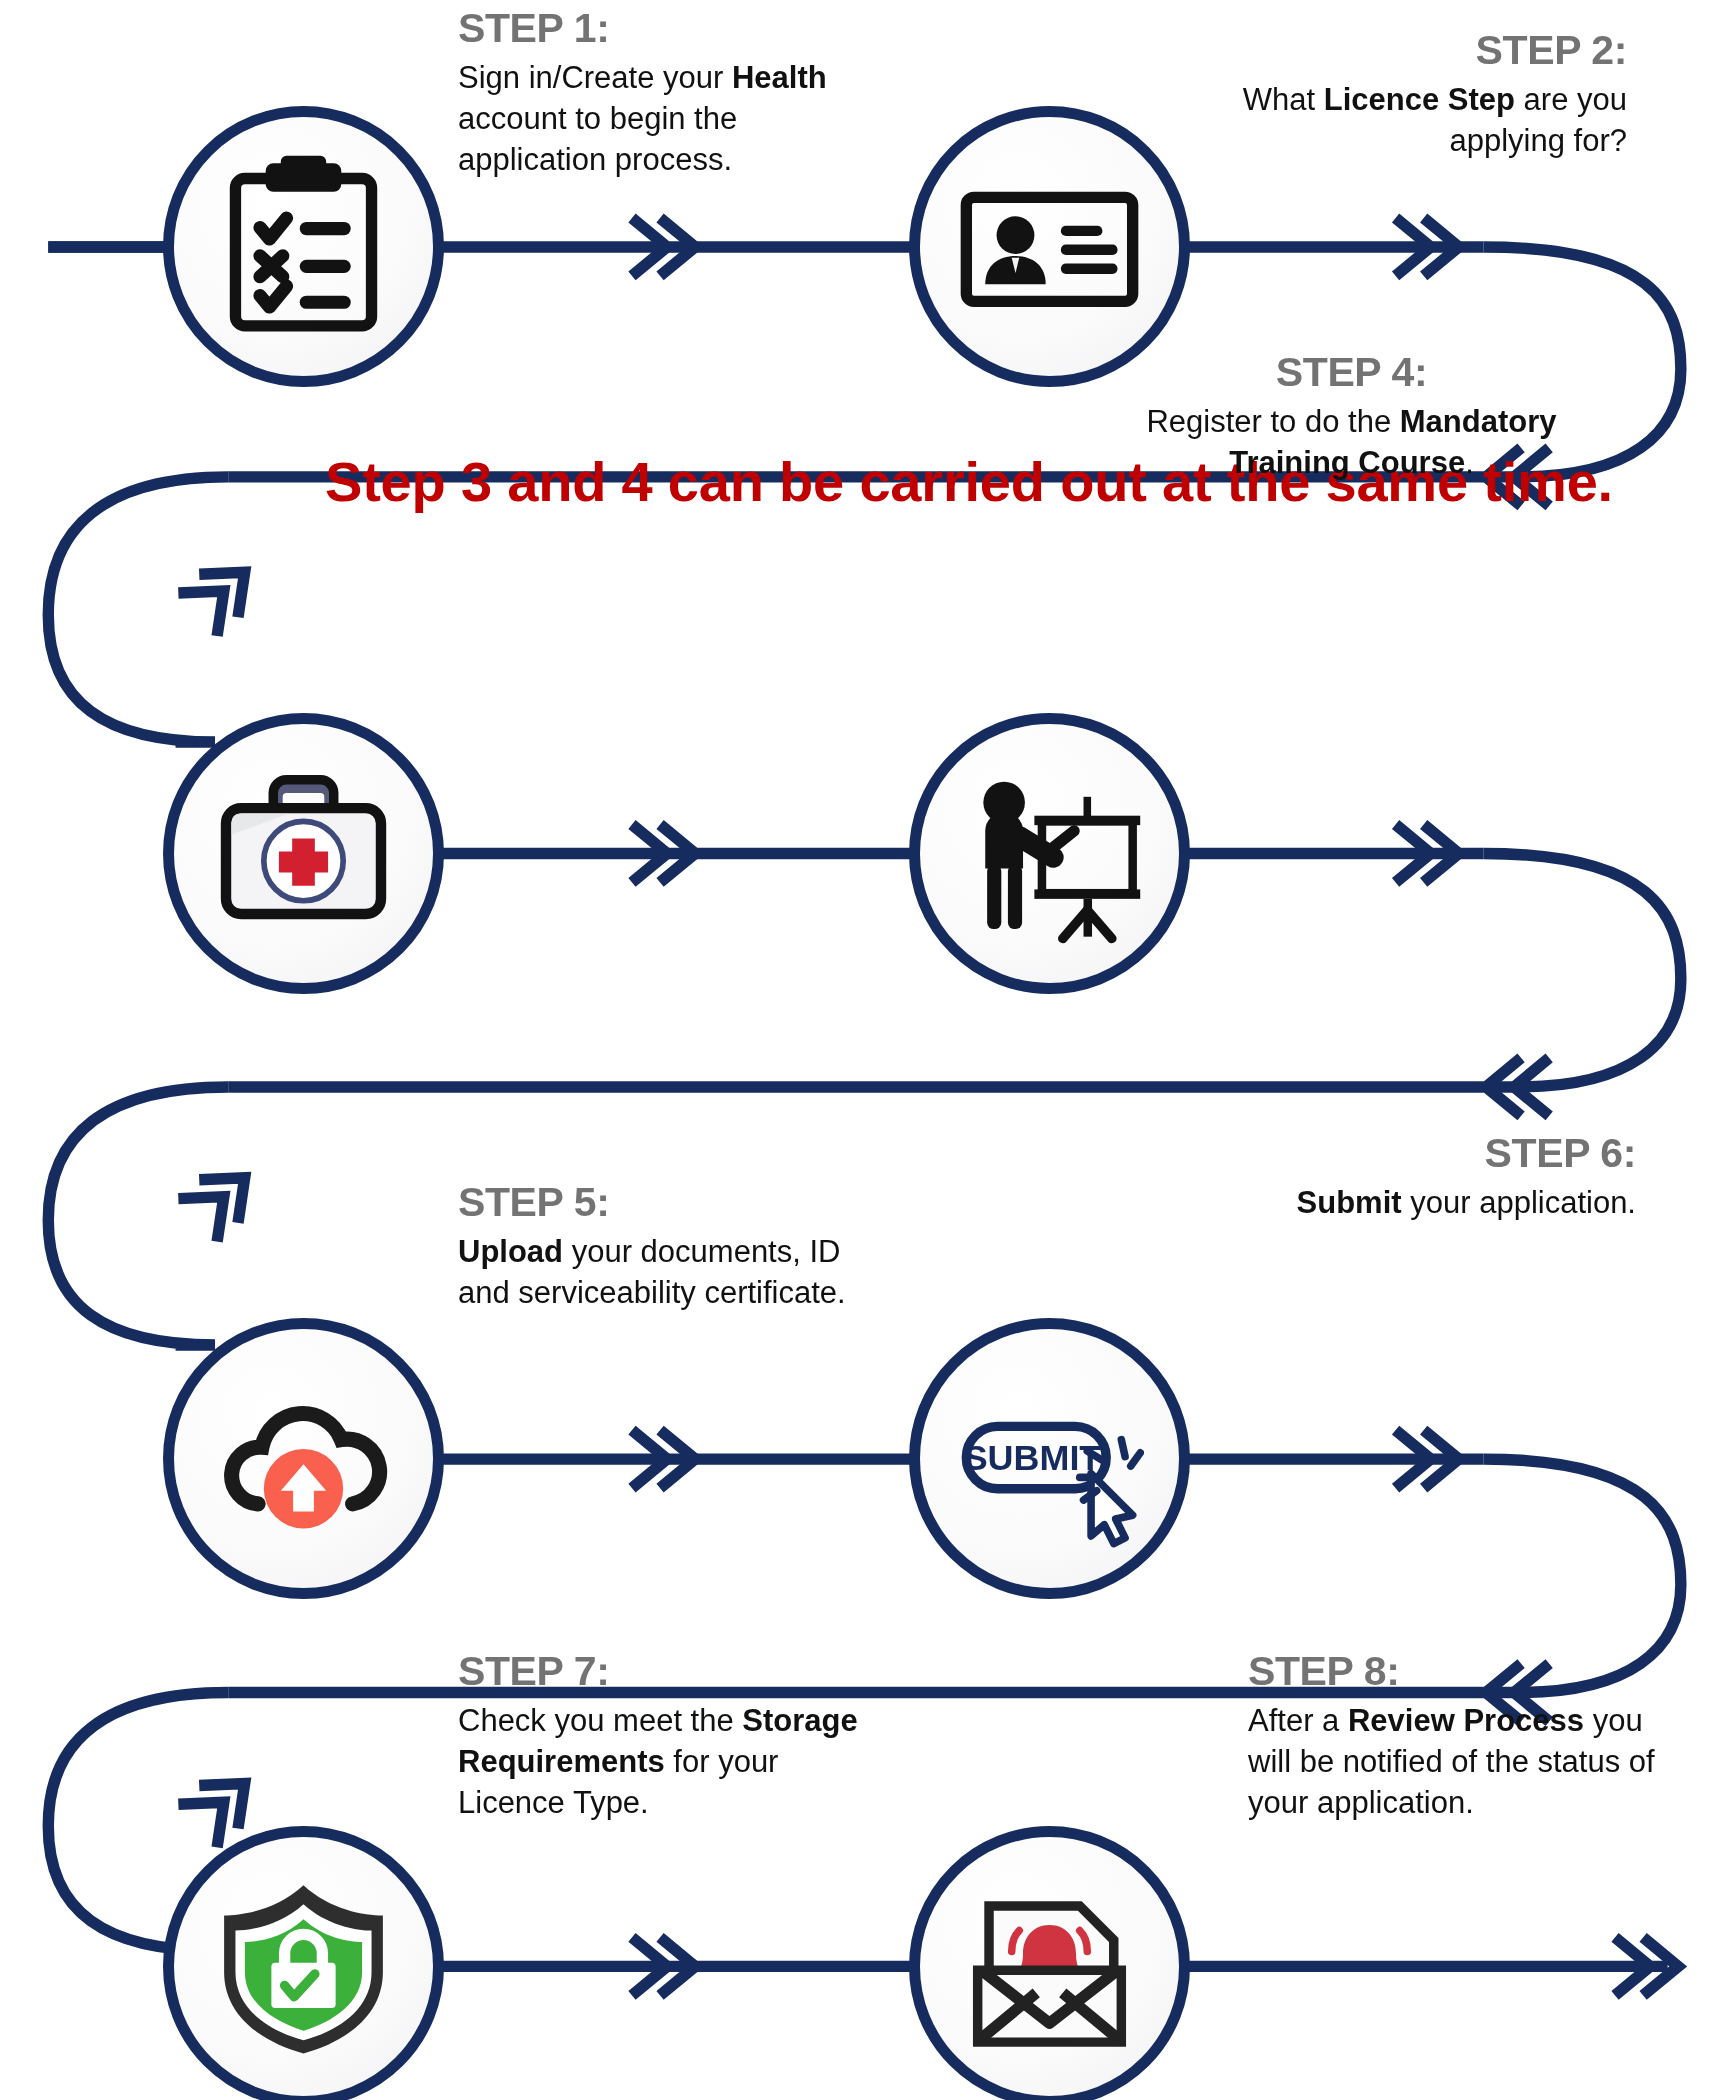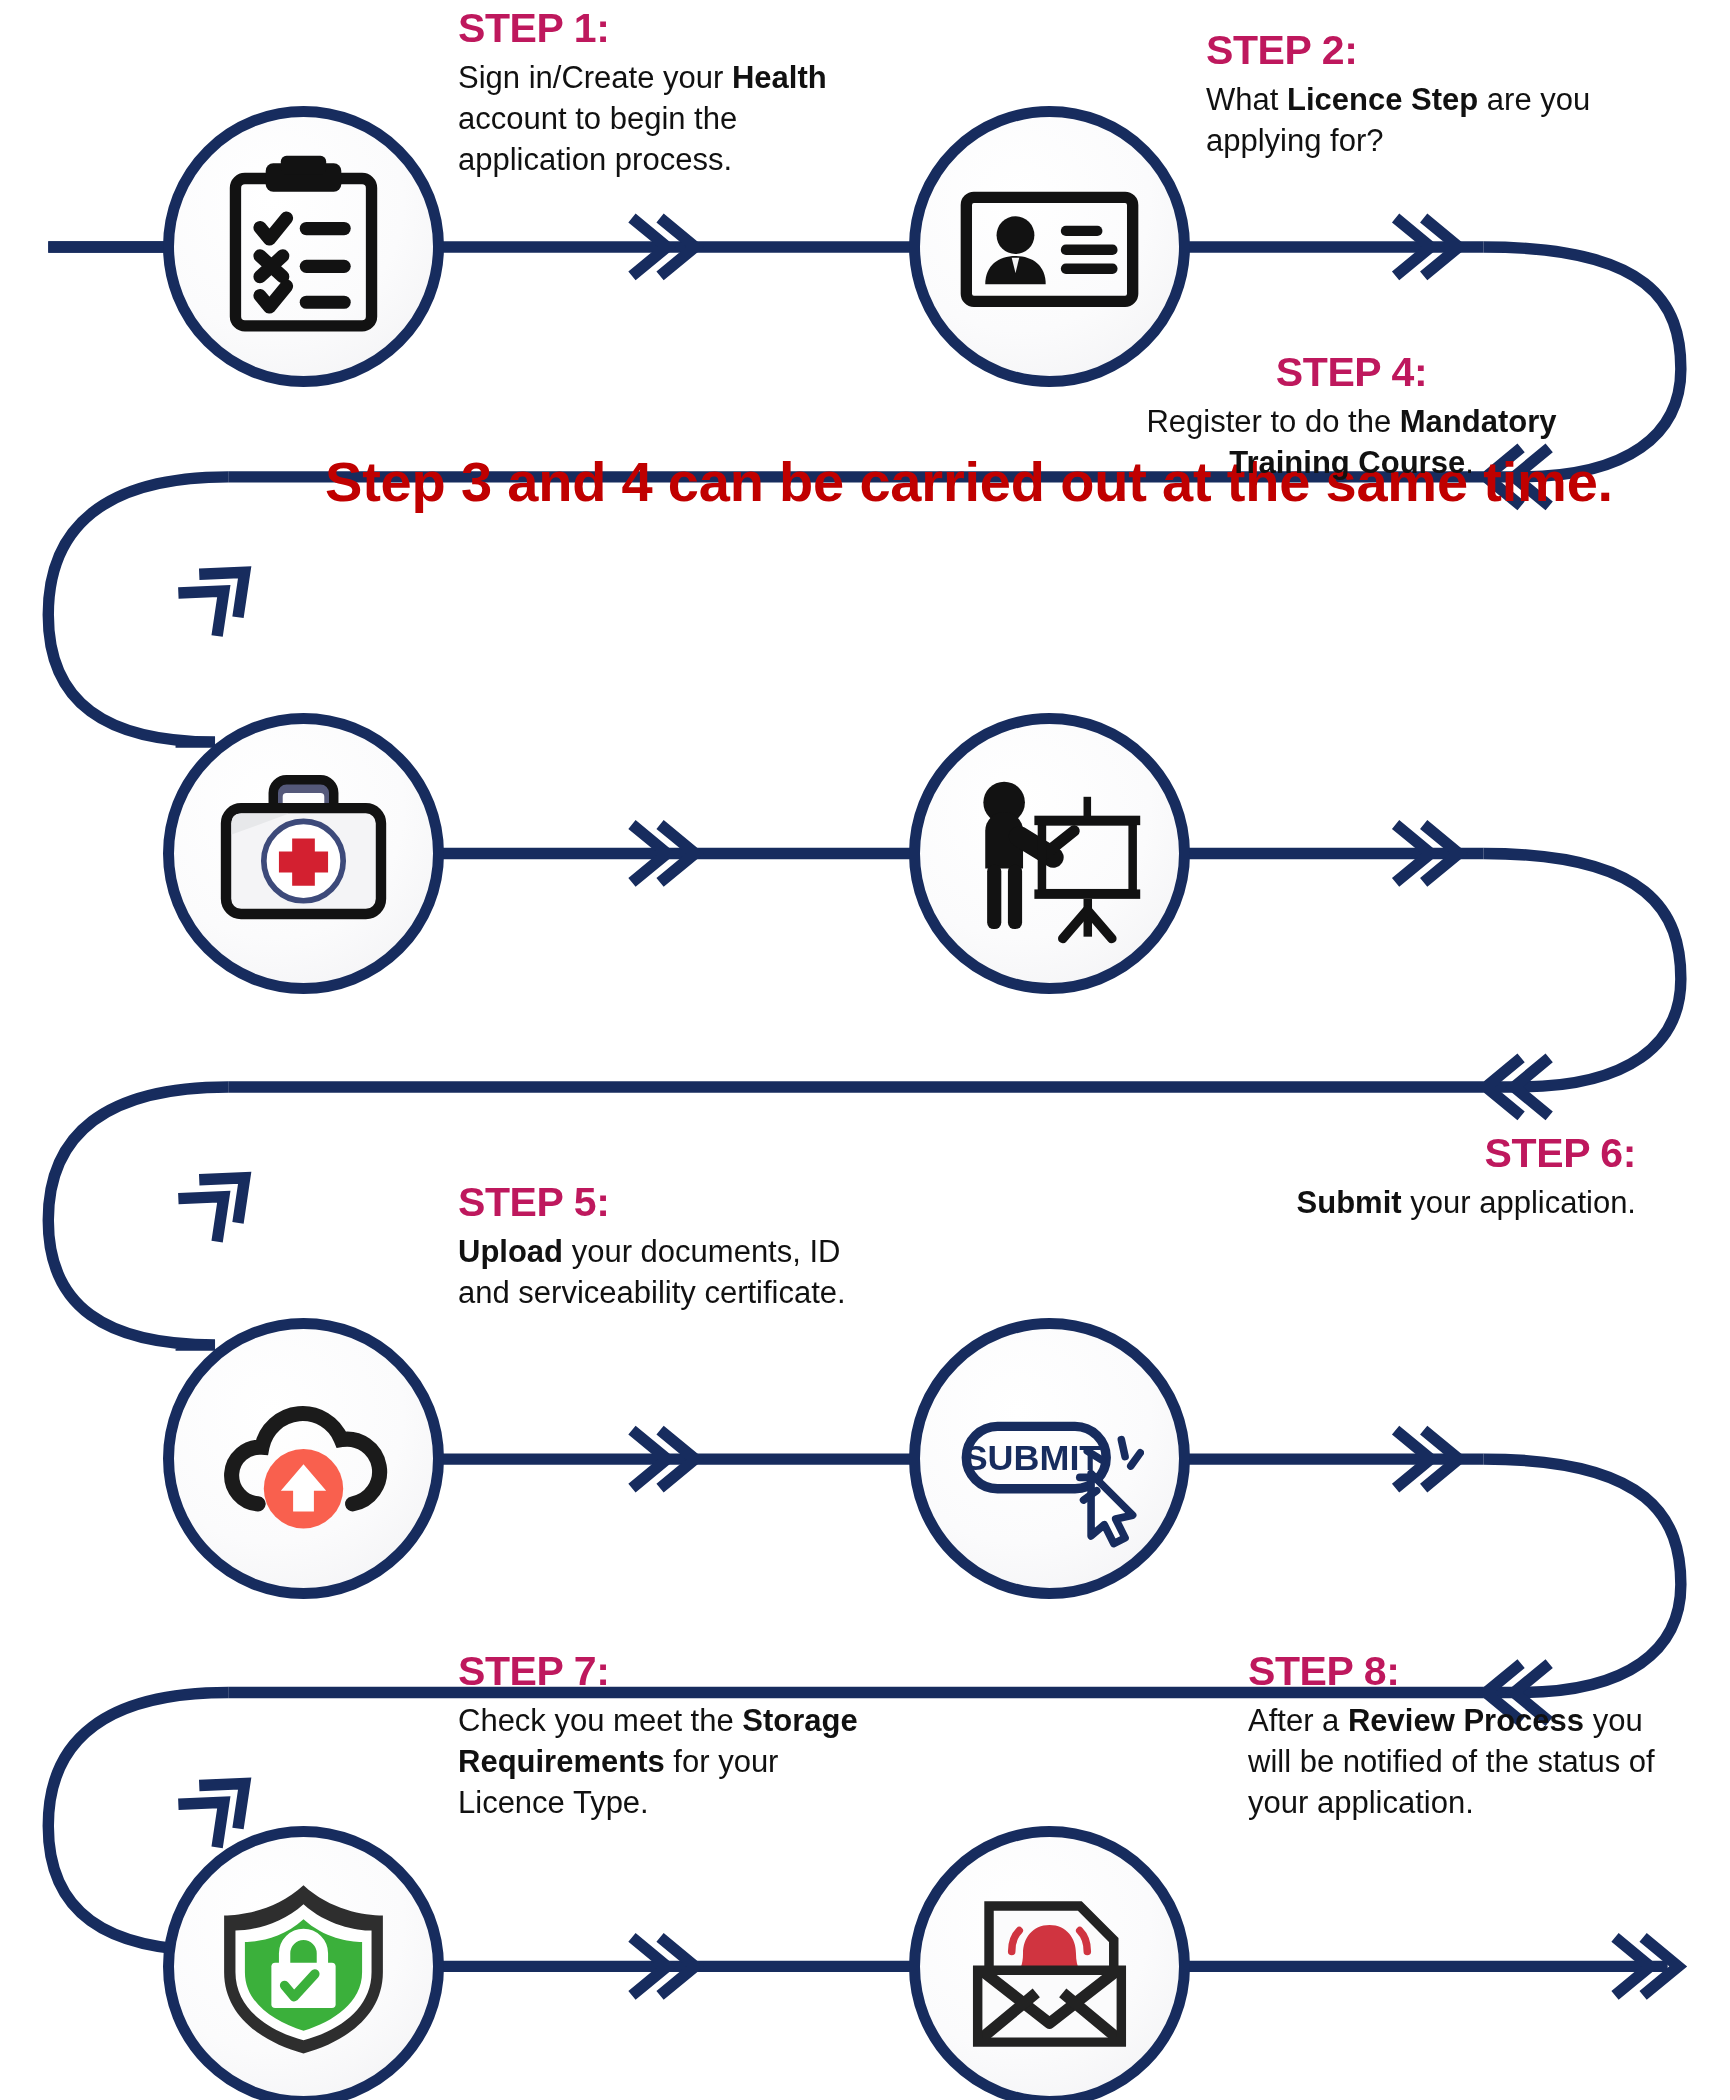--- a/index.html
+++ b/index.html
@@ -23,21 +23,21 @@
     border: 11.4px solid #172C5E;
     display: flex; align-items: center; justify-content: center;
     z-index: 3;
   }
   .node .glyph { width: 189px; height: 189px; display: block; }
 
   
   .txt { position: absolute; z-index: 4; }
   .step-h {
     font-size: 41px; font-weight: bold; letter-spacing: -0.4px;
-    color: #be185d; line-height: 1.06; margin-bottom: 8px;
+    color: #737373; line-height: 1.06; margin-bottom: 8px;
     white-space: nowrap;
   }
   .step-b {
     font-size: 31px; color: #111111; line-height: 1.32;
   }
   .step-b b { font-weight: bold; }
 
   .notice {
     position: absolute; z-index: 4;
     font-size: 56px; font-weight: bold; color: #C00000;
@@ -154,21 +154,21 @@
       <rect x="6" y="24" width="88" height="55" rx="4" fill="none" stroke="#121212" stroke-width="6"></rect>
       <circle cx="32" cy="44" r="10" fill="#121212"></circle>
       <path d="M16 70 c0 -10 7 -15 16 -15 c9 0 16 5 16 15 z" fill="#121212"></path>
       <path d="M30 56 l2 8 l2 -8 z" fill="#f4f4f5"></path>
       <rect x="56" y="39" width="22" height="5.5" rx="2.7" fill="#121212"></rect>
       <rect x="56" y="49" width="30" height="5.5" rx="2.7" fill="#121212"></rect>
       <rect x="56" y="59" width="30" height="5.5" rx="2.7" fill="#121212"></rect>
     </svg>
   </div>
 
-  <div class="txt" style="left:1206px; top:29px; width:421px;">
+  <div class="txt" style="left:1206px; top:29px; width:421px;text-align:right;">
     <div class="step-h">STEP 2:</div>
     <div class="step-b">What <b>Licence Step</b> are you applying for?</div>
   </div>
 
   <div class="notice" style="left:325px; top:449px;">Step 3 and 4 can be carried out at the same time.</div>
 
   <div class="node" style="left:163px; top:713px;">
     <svg class="glyph" viewBox="0 0 100 100">
       <path d="M36 26 v-6 a5 5 0 0 1 5 -5 h18 a5 5 0 0 1 5 5 v6" fill="none" stroke="#55597a" stroke-width="6"></path>
       <path d="M34 26 v-8 a7 7 0 0 1 7 -7 h18 a7 7 0 0 1 7 7 v8" fill="none" stroke="#121212" stroke-width="5"></path>

